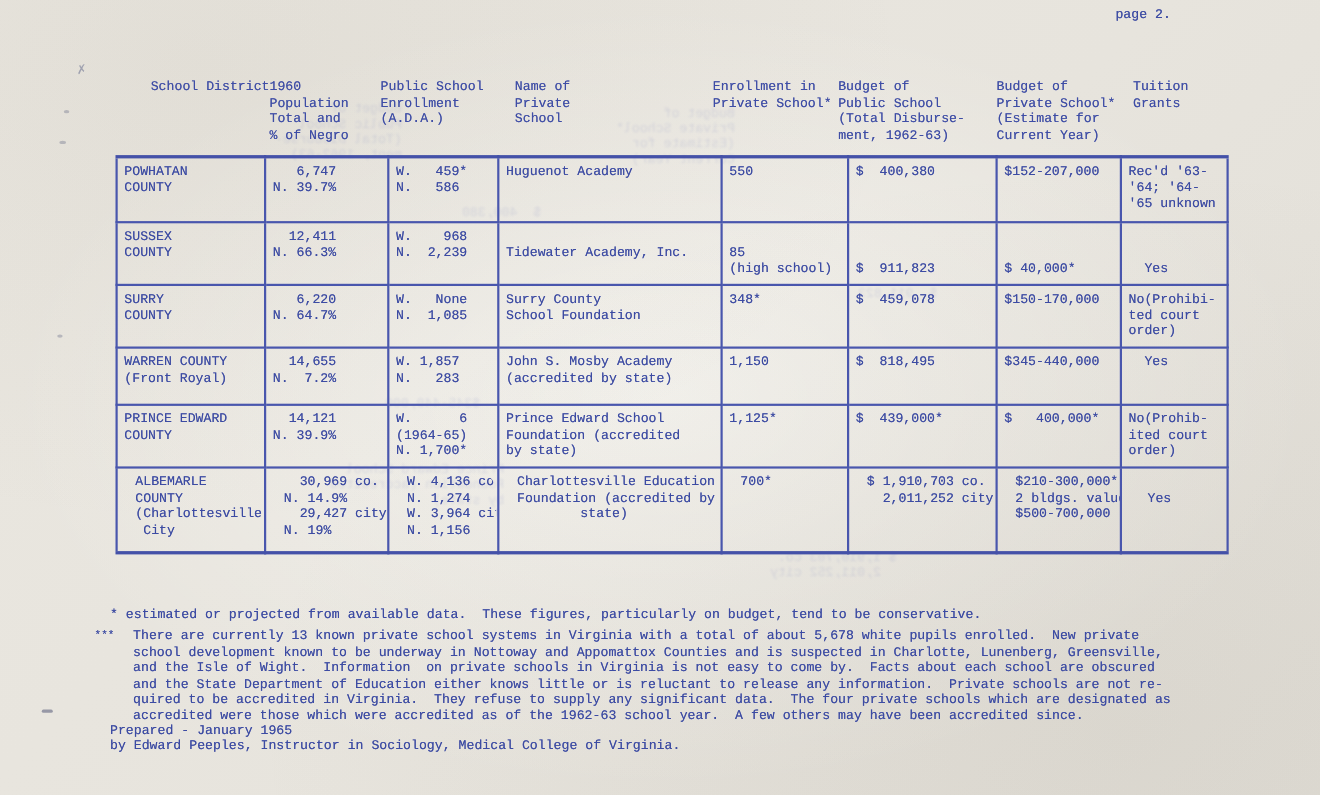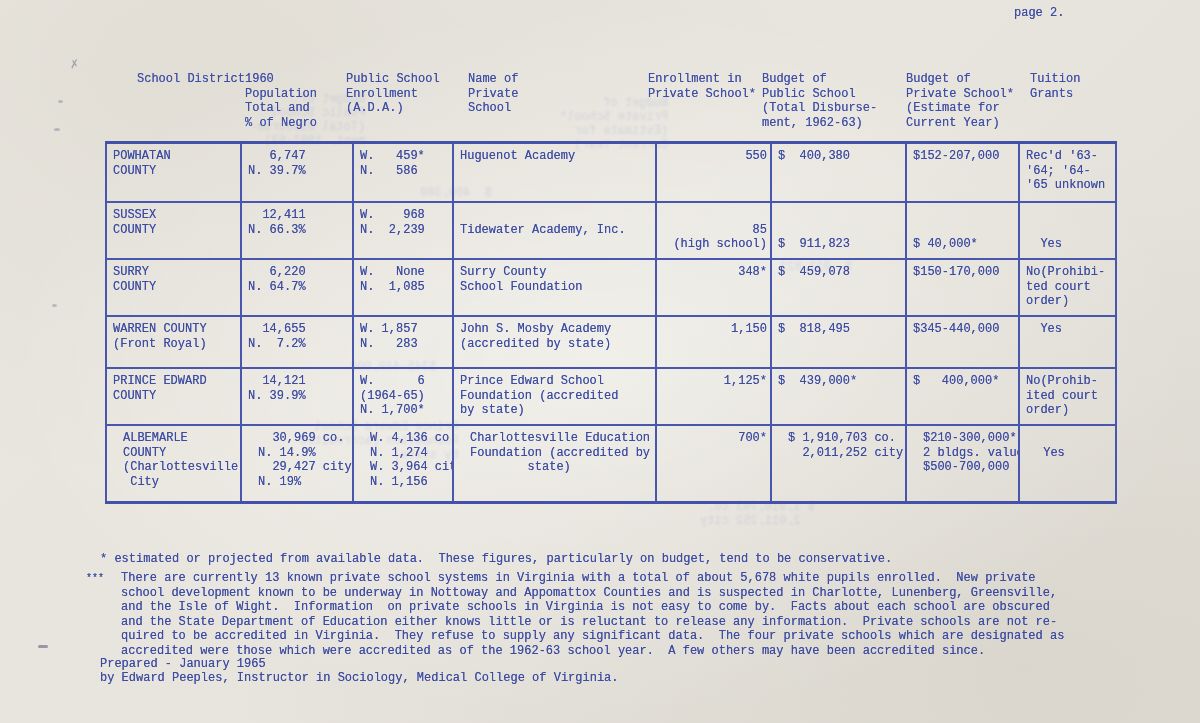--- a/index.html
+++ b/index.html
@@ -37,23 +37,23 @@
     overflow:hidden;
   }
   tbody tr:nth-child(1) td{height:52px;}
   tbody tr:nth-child(2) td{height:50px;}
   tbody tr:nth-child(3) td{height:50px;}
   tbody tr:nth-child(4) td{height:45px;}
   tbody tr:nth-child(5) td{height:50px;}
   tbody tr:nth-child(6) td{height:70px;padding-left:16px;}
   td.c-district{padding-left:7px;}
   td.c-pop{padding-left:9px;}
-  td.c-enr{padding-left:7px;}
+  td.c-enr{padding-left:7px;border-radius:23px;}
   td.c-name{padding-left:9px;}
-  td.c-penr{text-align:right;padding-left:2px;padding-right:2px;}
+  td.c-penr{text-align:left;padding-left:2px;padding-right:2px;}
   td.c-bpub{padding-left:13px;}
   td.c-bpriv{padding-left:7px;}
   td.c-tui{padding-left:8px;}
   
   .colhead{position:absolute;white-space:pre;font-size:12px;line-height:14.5px;color:#3e4da6;text-shadow:0 0 .5px rgba(58,72,160,.7);}
   
   .ghost{position:absolute;transform:scaleX(-1);filter:blur(.8px);opacity:.13;color:#4a58ad;white-space:pre;font-size:12px;line-height:14px;pointer-events:none;}
   
   .mark{position:absolute;color:#6a7090;opacity:.55;}
   .speck{position:absolute;background:rgba(95,100,130,.35);border-radius:50%;}

